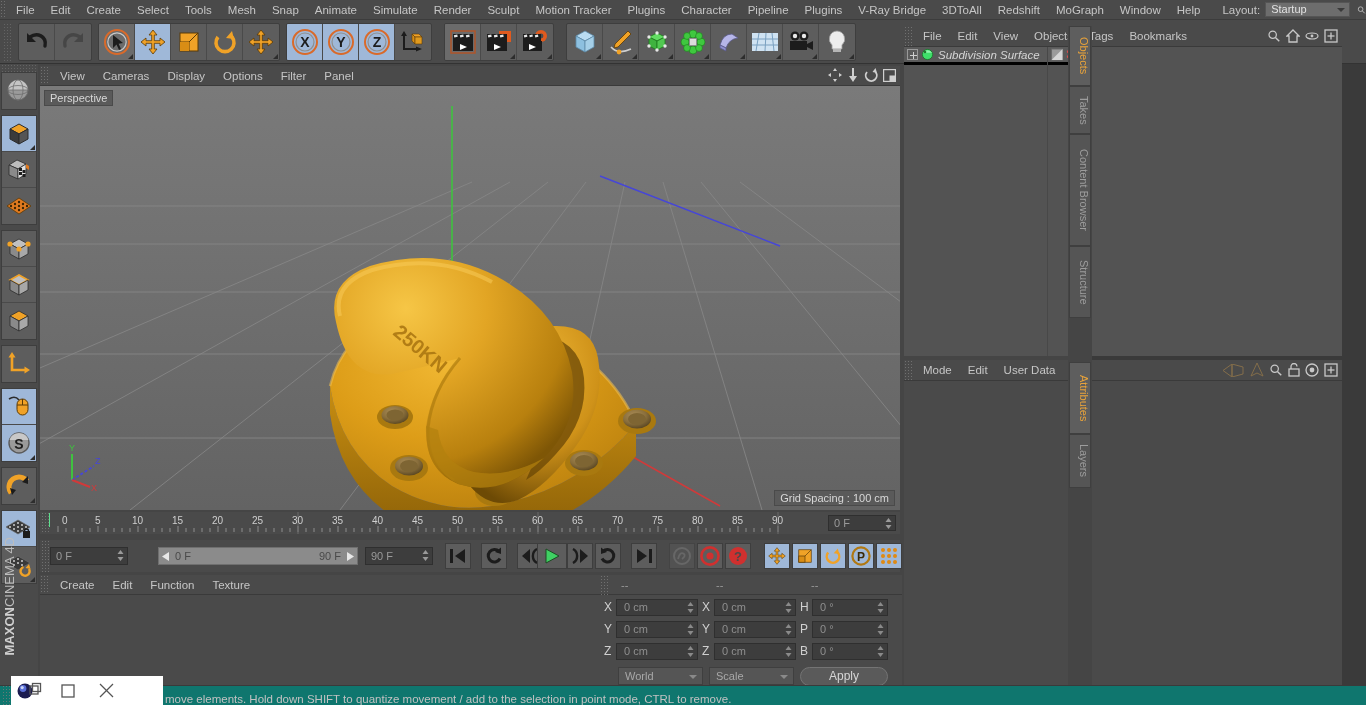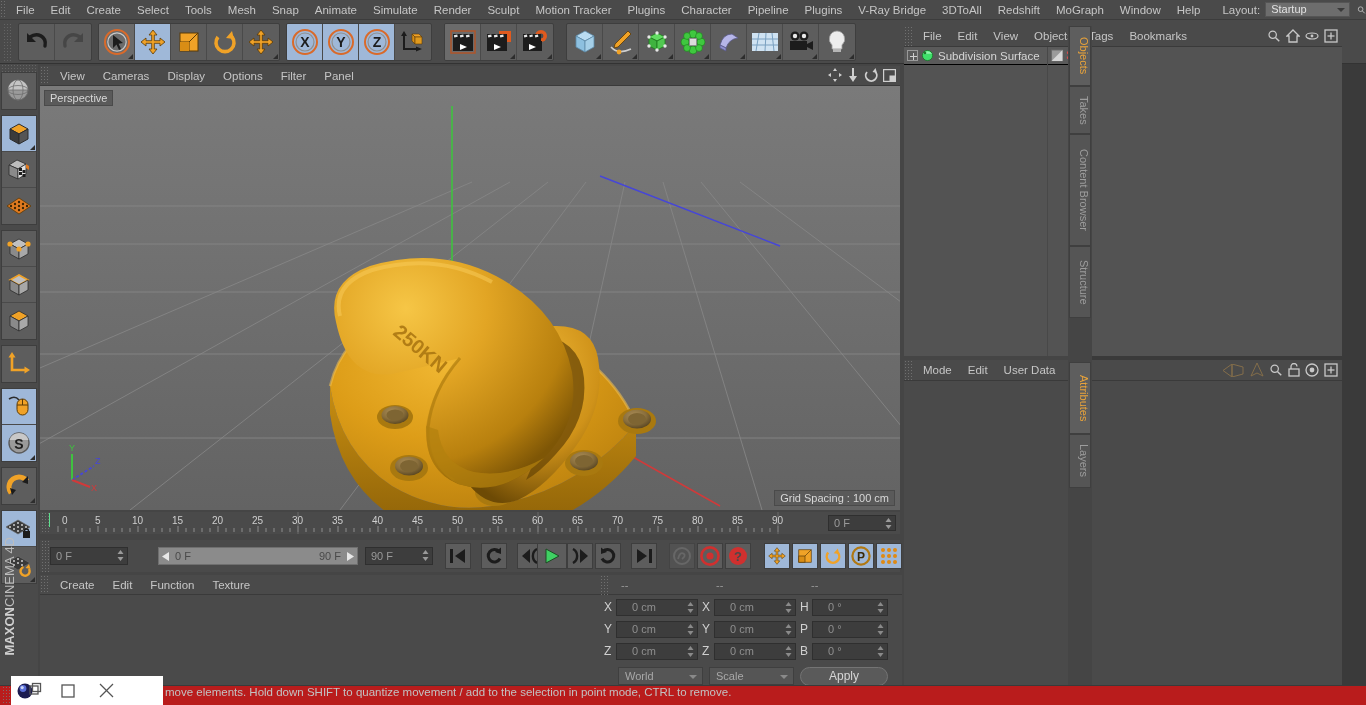--- a/index.html
+++ b/index.html
@@ -160,21 +160,21 @@
   }
 
   
   .coords { position:absolute; left:600px; top:575px; width:302px; height:130px; background:#4a4a4a; }
   .chead { height:20px; display:flex; align-items:center; border-bottom:1px solid #3a3a3a; font-size:11px; color:#9a9a9a; }
   .chead .dash { width:95px; text-align:left; padding-left:10px; }
   .crow { display:flex; align-items:center; height:20px; margin-top:2px; padding-left:4px; }
   .clabel { width:12px; font-size:12px; color:#d0d0d0; text-align:left; }
   .cfield {
     width:82px; height:17px; background:#3d3d3d; border:1px solid #2f2f2f;
-    color:#8f8f8f; font-size:11px; line-height:15px; padding-left:15px;
+    color:#8f8f8f; font-size:11px; line-height:15px; padding-left:7px;
     margin-right:4px; position:relative;
   }
   .dropsel {
     width:85px; height:18px; background:#555; border:1px solid #3f3f3f;
     color:#a8a8a8; font-size:11px; line-height:16px; padding-left:6px;
     position:relative; margin-right:6px;
   }
   .dropsel .arr { position:absolute; right:5px; top:7px;
     border-left:4px solid transparent;border-right:4px solid transparent;border-top:4px solid #8a8a8a; }
   .applybtn {
@@ -184,21 +184,21 @@
   }
 
   
   .objmgr { position:absolute; left:904px; top:26px; width:438px; height:330px; background:#4a4a4a; }
   .ommenu { height:21px; display:flex; align-items:center; position:relative; border-bottom:1px solid #3a3a3a; }
   .ommenu .mi { padding:0 8px; font-size:11.5px; color:#c6c6c6; line-height:21px; }
   .omicons { position:absolute; right:4px; top:3px; display:flex; gap:5px; align-items:center; }
   .omlist { position:absolute; left:0; top:21px; width:438px; height:309px; background:#535353; }
   .omcol1 { position:absolute; left:0; top:0; width:144px; height:309px; border-right:1px solid #484848; }
   .omcol2 { position:absolute; left:144px; top:0; width:38px; height:309px; border-right:1px solid #484848; }
-  .omrow { height:18px; display:flex; align-items:center; background:#5a5a5a; border-bottom:1px solid #000000; }
+  .omrow { height:18px; display:flex; align-items:center; background:#5a5a5a; border-bottom:3px solid #000000;font-style:italic; }
   .omrow .exp { width:11px; height:11px; border:1px solid #9a9a9a; margin-left:3px;
     position:relative; background:#5a5a5a; }
   .omrow .exp:before { content:''; position:absolute; left:2px; top:4.5px; width:7px; height:1px; background:#cfcfcf; }
   .omrow .exp:after { content:''; position:absolute; left:4.5px; top:2px; width:1px; height:7px; background:#cfcfcf; }
   .omname { font-size:11.5px; color:#d5d5d5; margin-left:4px; }
 
   
   .attrmgr { position:absolute; left:904px; top:360px; width:438px; height:345px; background:#4a4a4a; }
   .ammenu { height:21px; display:flex; align-items:center; position:relative; border-bottom:1px solid #3a3a3a; }
   .ammenu .mi { padding:0 8px; font-size:11.5px; color:#c6c6c6; line-height:21px; }
@@ -210,21 +210,21 @@
   .rtab {
     width:22px; margin-left:1px; background:#555; border:1px solid #3f3f3f;
     writing-mode:vertical-rl; text-align:center;
     font-size:11px; color:#9d9d9d; padding:5px 0; cursor:default;
   }
   .rtab.active { background:#5e5e5e; color:#e9a33a; }
 
   
   .statusbar {
     position:absolute; left:0; bottom:0; width:1366px; height:20px;
-    background:#b91c1c; display:flex; align-items:flex-start; border-top:1px solid #3a3a3a;
+    background:#0f766e; display:flex; align-items:flex-end; border-top:1px solid #3a3a3a;
   }
   .statustxt { font-size:11.5px; color:#c2c2c2; margin-left:152px; white-space:nowrap; }
 
   
   .winctl {
     position:absolute; left:11px; top:676px; width:152px; height:29px;
     background:#ffffff; display:flex; align-items:center; z-index:50;
   }
   .winctl .wi { width:38px; height:29px; display:flex; align-items:center; justify-content:center; }
   .dotgrip { width:8px; height:100%;

